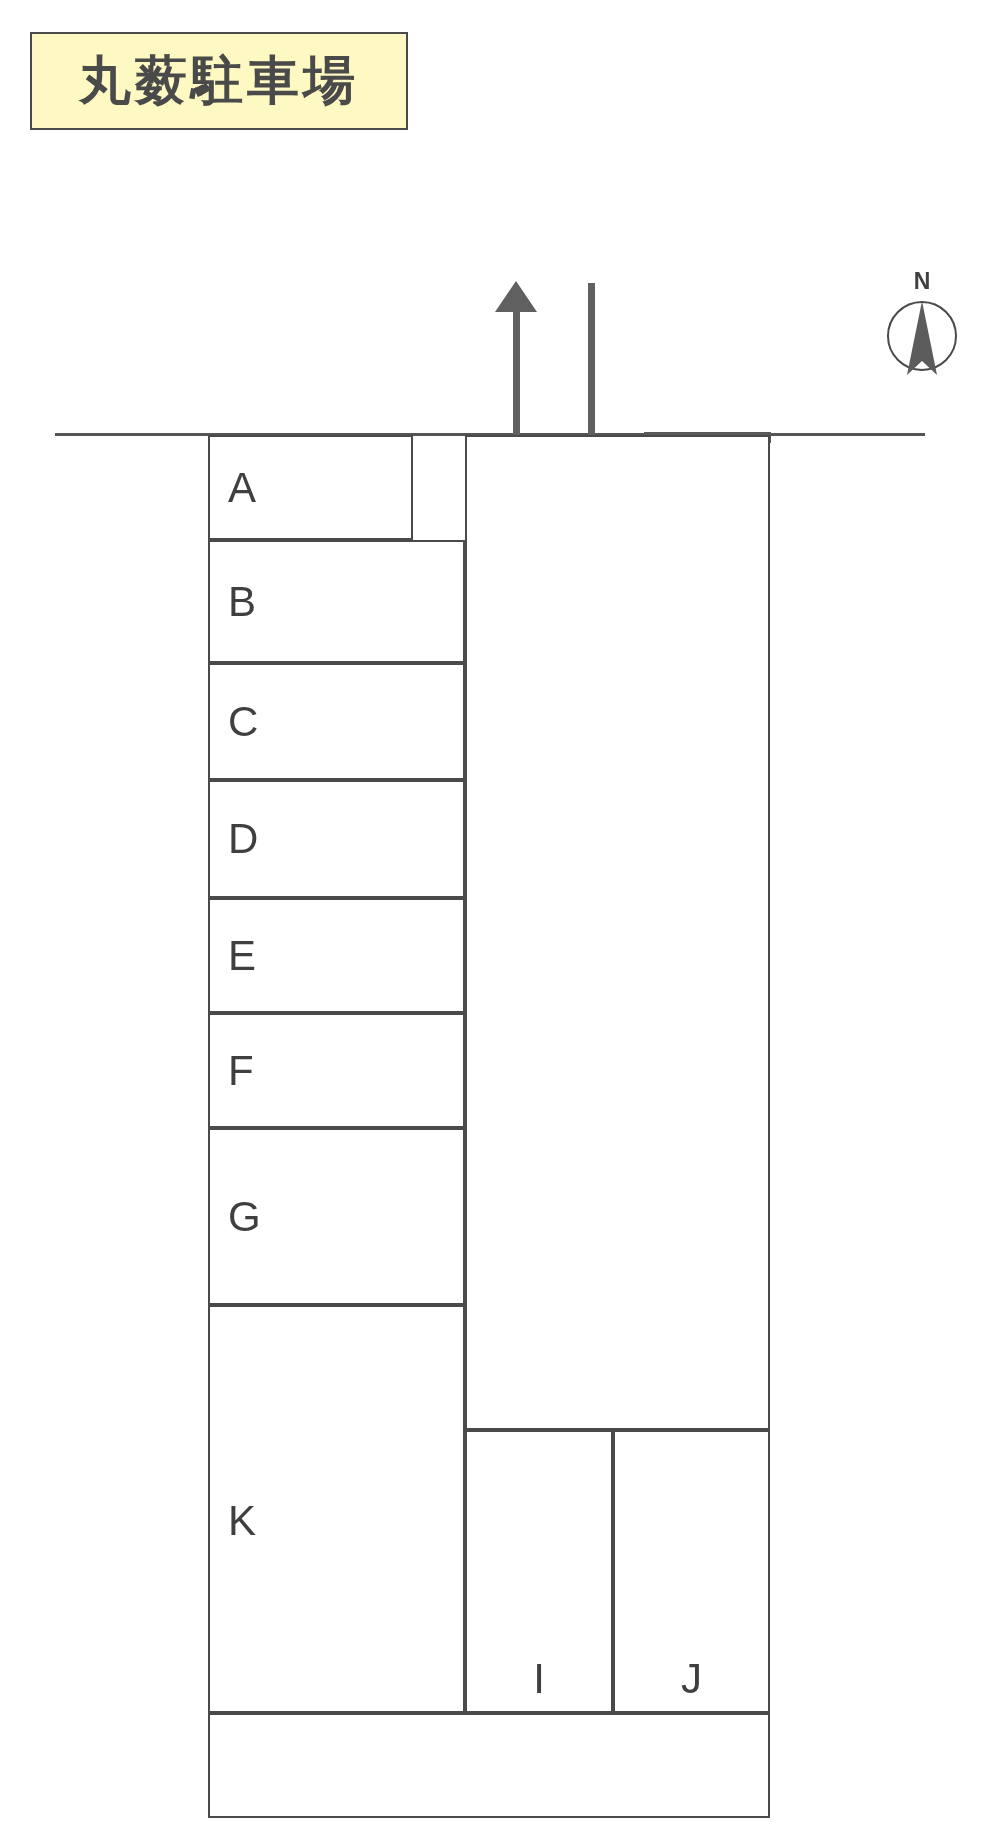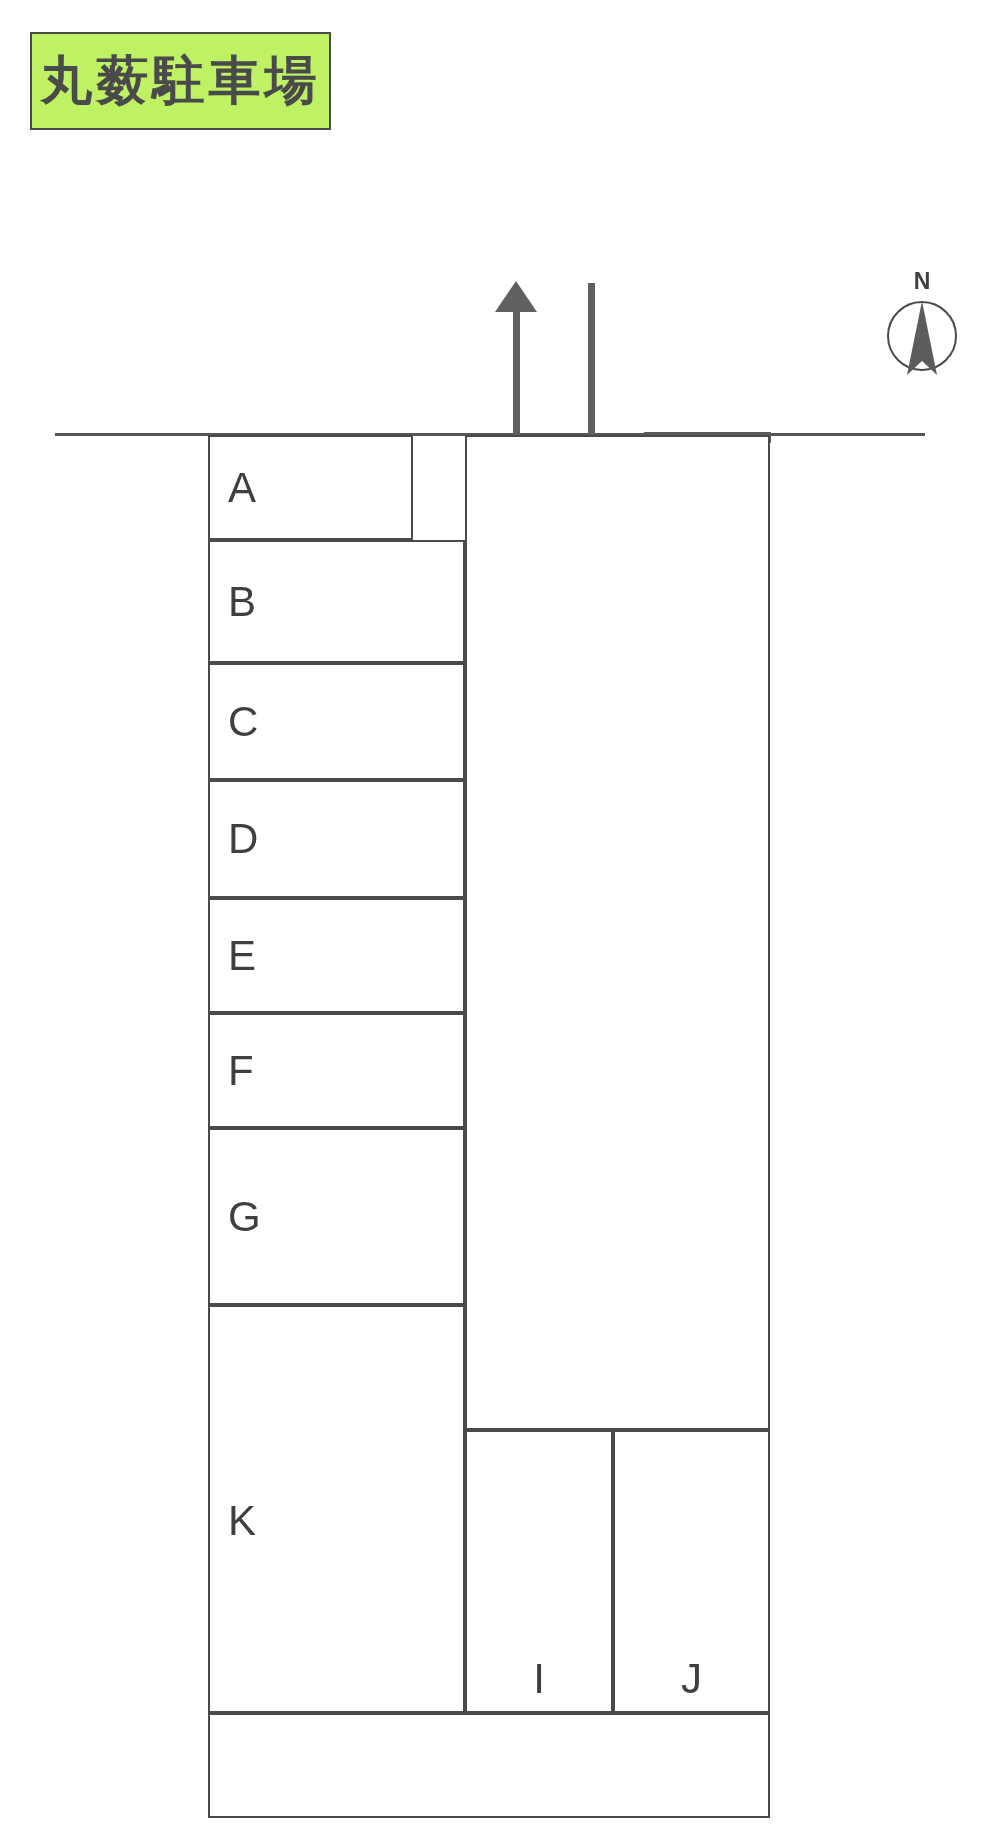--- a/index.html
+++ b/index.html
@@ -18,25 +18,25 @@
     height: 1848px;
     background: #ffffff;
     overflow: hidden;
   }
 
   
   #title-box {
     position: absolute;
     left: 30px;
     top: 32px;
-    width: 301px;
+    width: 378px;
     height: 98px;
     border: 2px solid #4a4a4a;
     box-sizing: border-box;
-    background: #bef264;
+    background: #fef9c3;
     text-align: center;
   }
   #title-text {
     position: absolute;
     left: 0;
     top: 0;
     width: 100%;
     height: 100%;
     display: flex;
     align-items: center;

